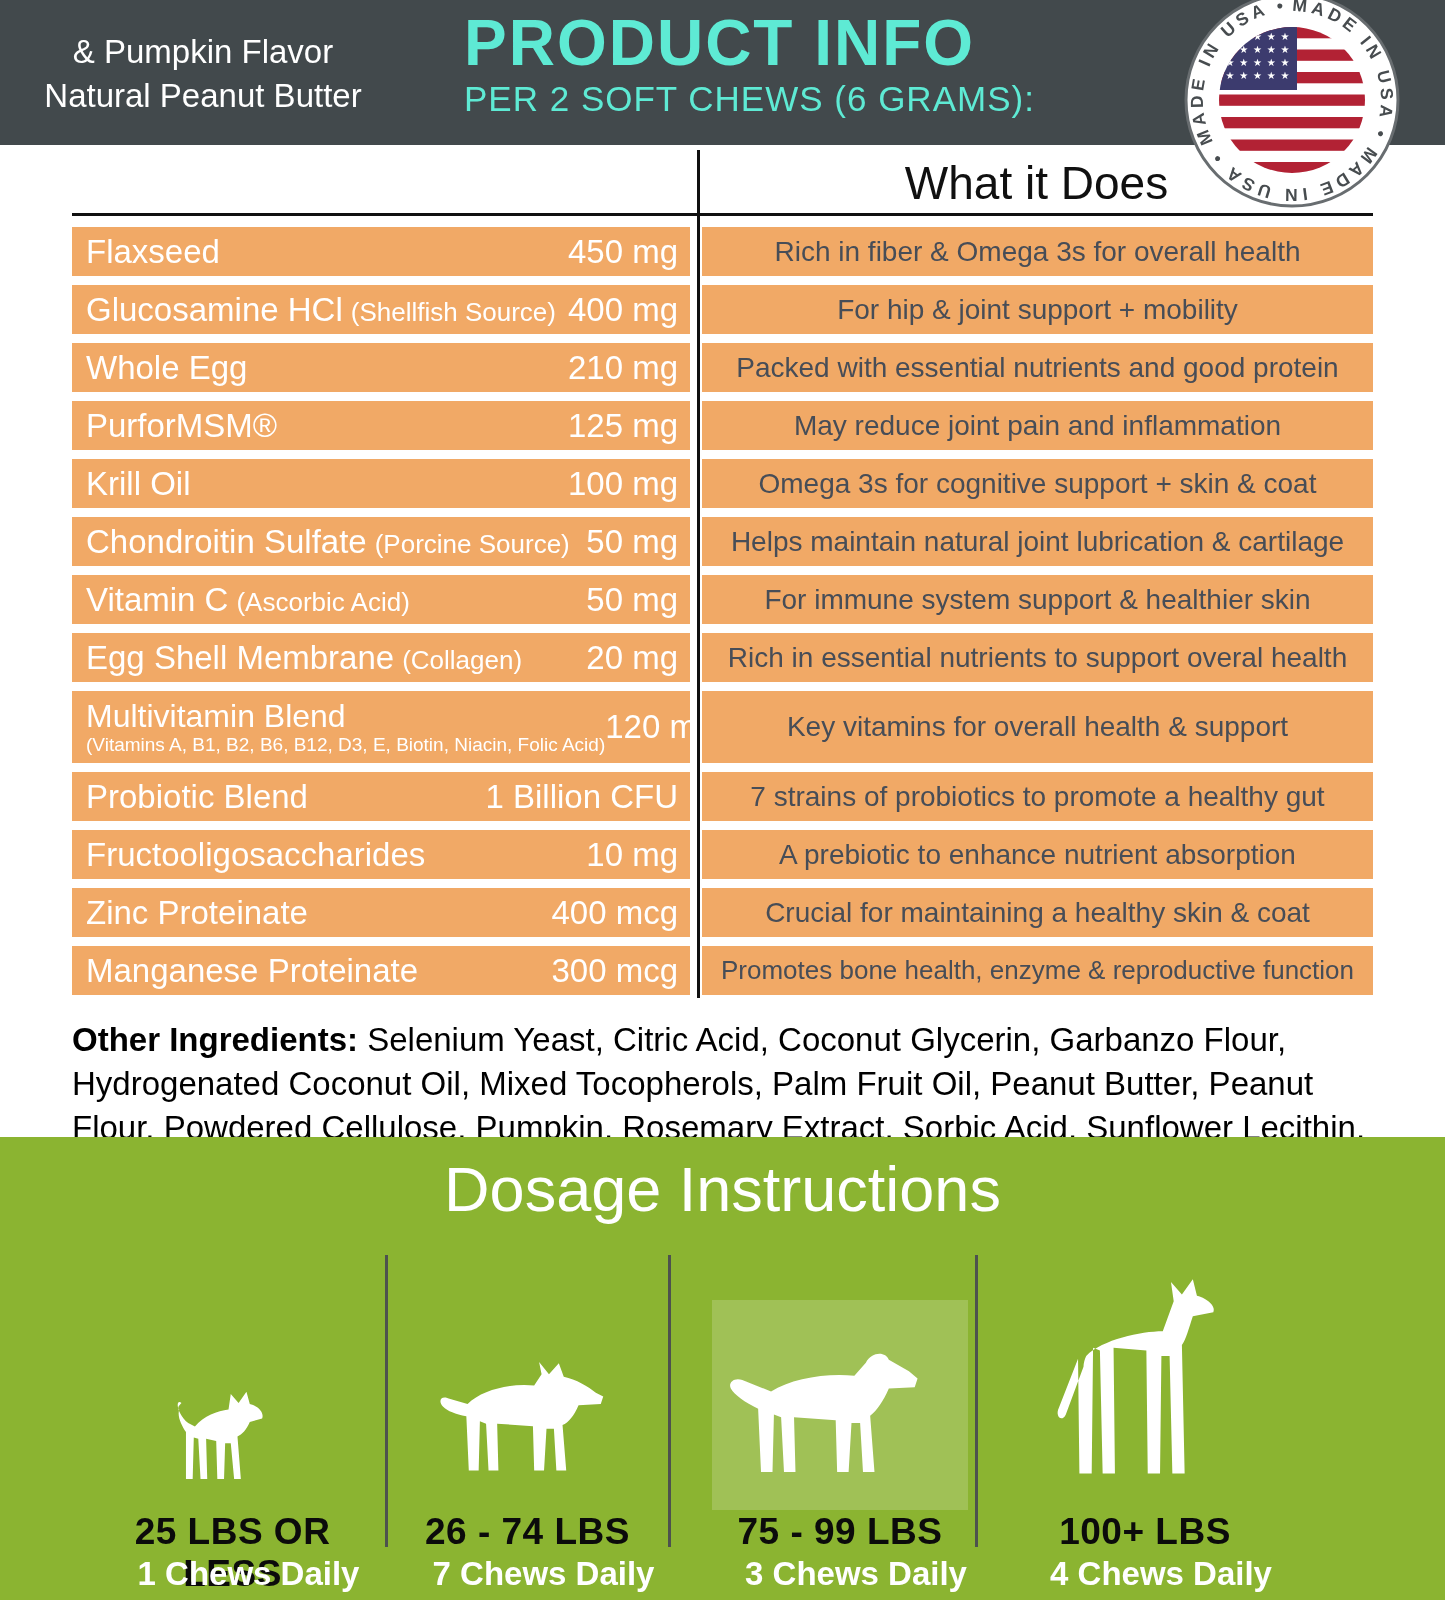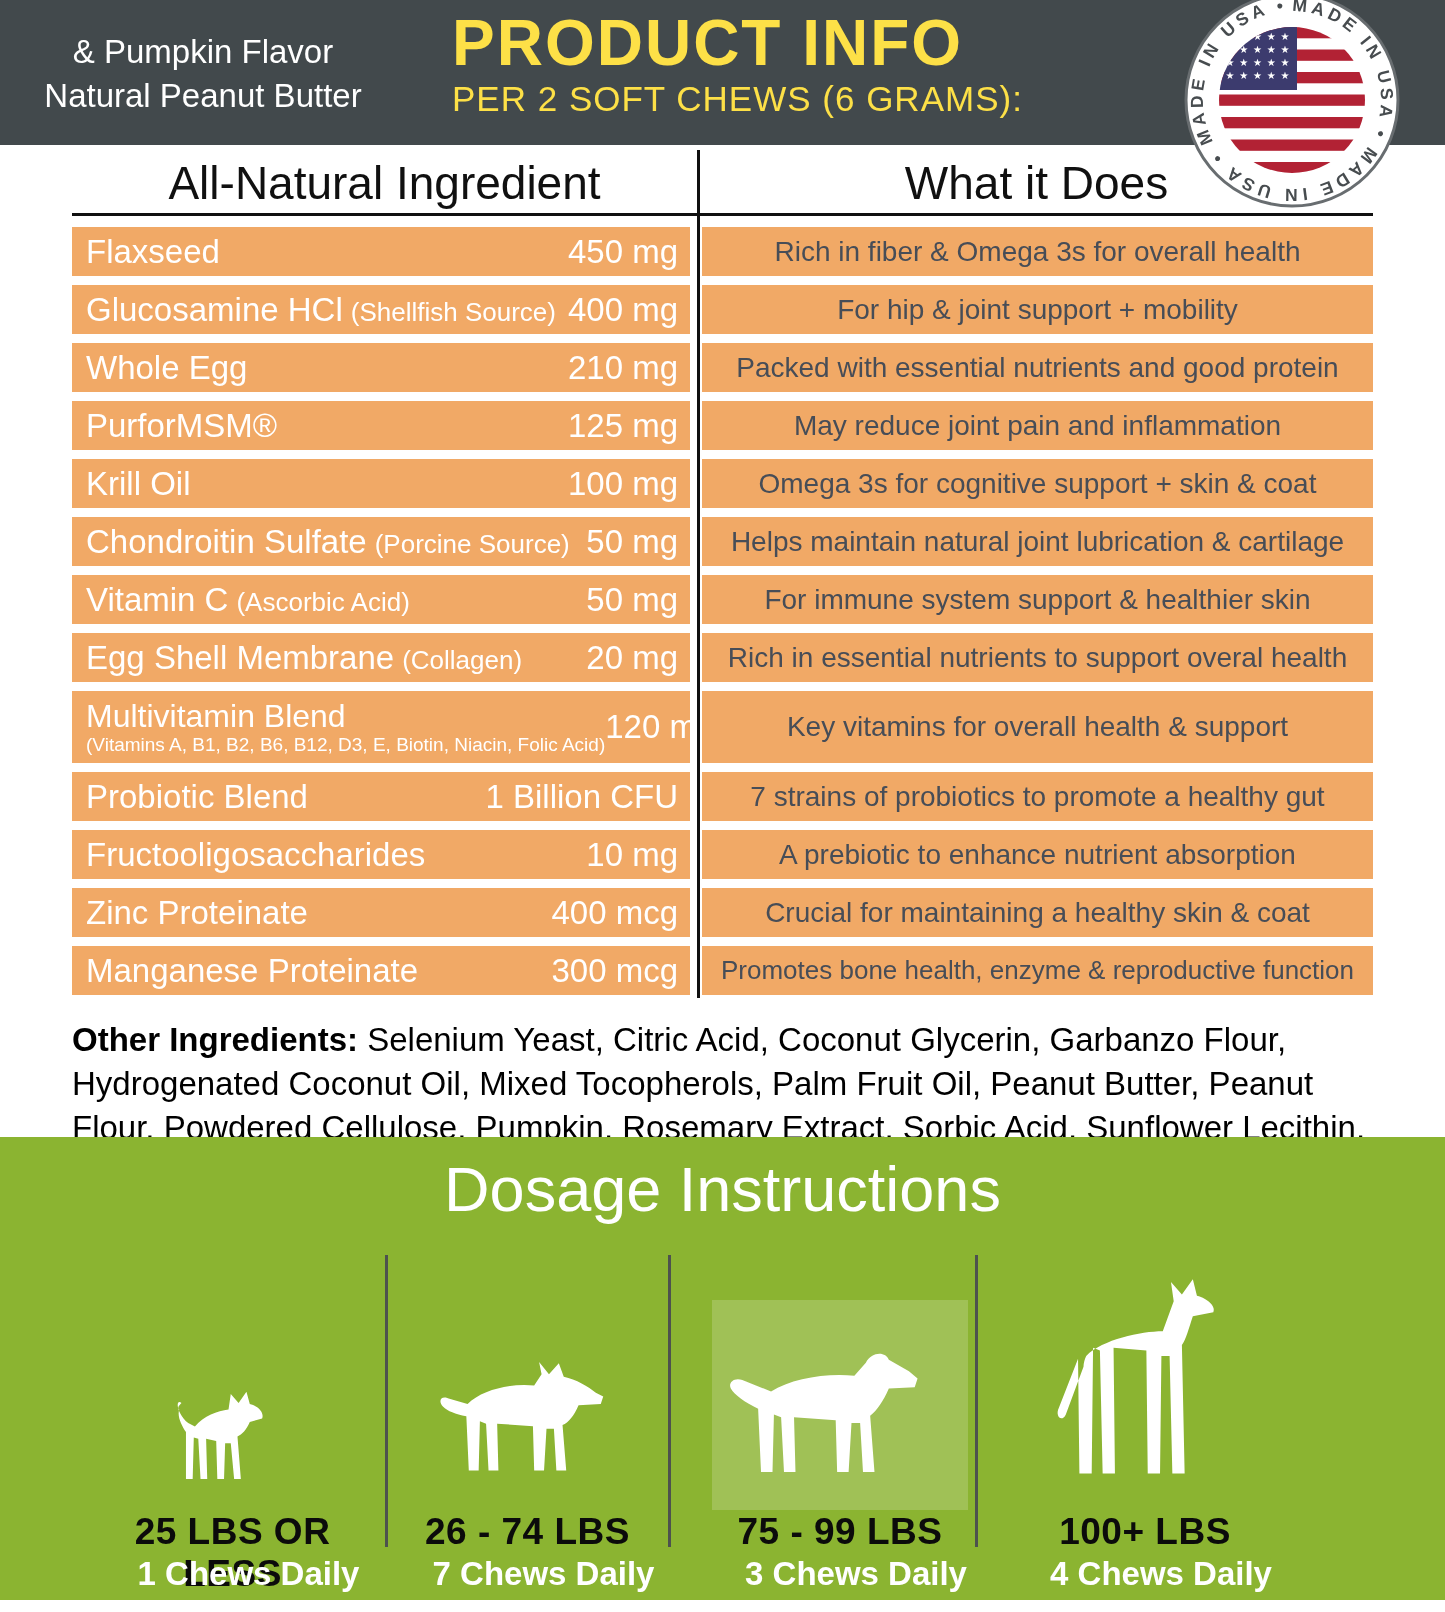--- a/index.html
+++ b/index.html
@@ -6,21 +6,21 @@
   #page {
     position:relative; width:1445px; height:1612px; background:#ffffff;
     font-family:"Liberation Sans", sans-serif; overflow:hidden; margin:0 auto;
   }
   
   .hdr { position:absolute; left:0; top:0; width:1445px; height:145px; background:#42494c; }
   .flavor {
     position:absolute; left:28px; top:30px; width:350px; text-align:center;
     color:#fff; font-size:33px; line-height:1.32; font-weight:normal;
   }
-  .title-block { position:absolute; left:452px; top:10px; color:#fde047; }
+  .title-block { position:absolute; left:464px; top:10px; color:#5eead4; }
   .big-title { font-size:64px; font-weight:bold; letter-spacing:2px; line-height:1.05; }
   .sub-title { font-size:35px; letter-spacing:1px; margin-top:2px; }
   .badge { position:absolute; left:1182px; top:-10px; width:220px; height:220px; z-index:6; }
   
   .col-head { position:absolute; top:156px; font-size:46px; color:#101010; text-align:center; }
   .col-head.left  { left:72px;  width:625px; }
   .col-head.right { left:700px; width:673px; }
   .head-underline { position:absolute; left:72px; top:213px; width:1301px; height:3px; background:#101010; }
   .col-divider { position:absolute; left:697px; top:150px; width:3px; height:848px; background:#101010; z-index:2; }
   .rows { position:absolute; left:72px; top:227px; width:1301px; z-index:1; }
@@ -108,21 +108,20 @@
           <text x="76" y="76">★ ★ ★ ★ ★</text>
           <text x="76" y="89">★ ★ ★ ★ ★</text>
         </g>
       </g>
       <text font-size="17.5" font-weight="bold" fill="#474c4f" letter-spacing="1.5">
         <textPath href="#badge-circ" textLength="552">MADE IN USA • MADE IN USA • MADE IN USA •</textPath>
       </text>
     </svg>
   </div>
 
-  <div class="col-head left">All-Natural Ingredient</div>
   <div class="col-head right">What it Does</div>
   <div class="head-underline"></div>
   <div class="col-divider"></div>
 
   <div class="rows">
     <div class="row">
       <div class="cl">
           <span class="nm"><span>Flaxseed</span><span class="note"></span></span>
           <span class="amt">450 mg</span>
         </div>

